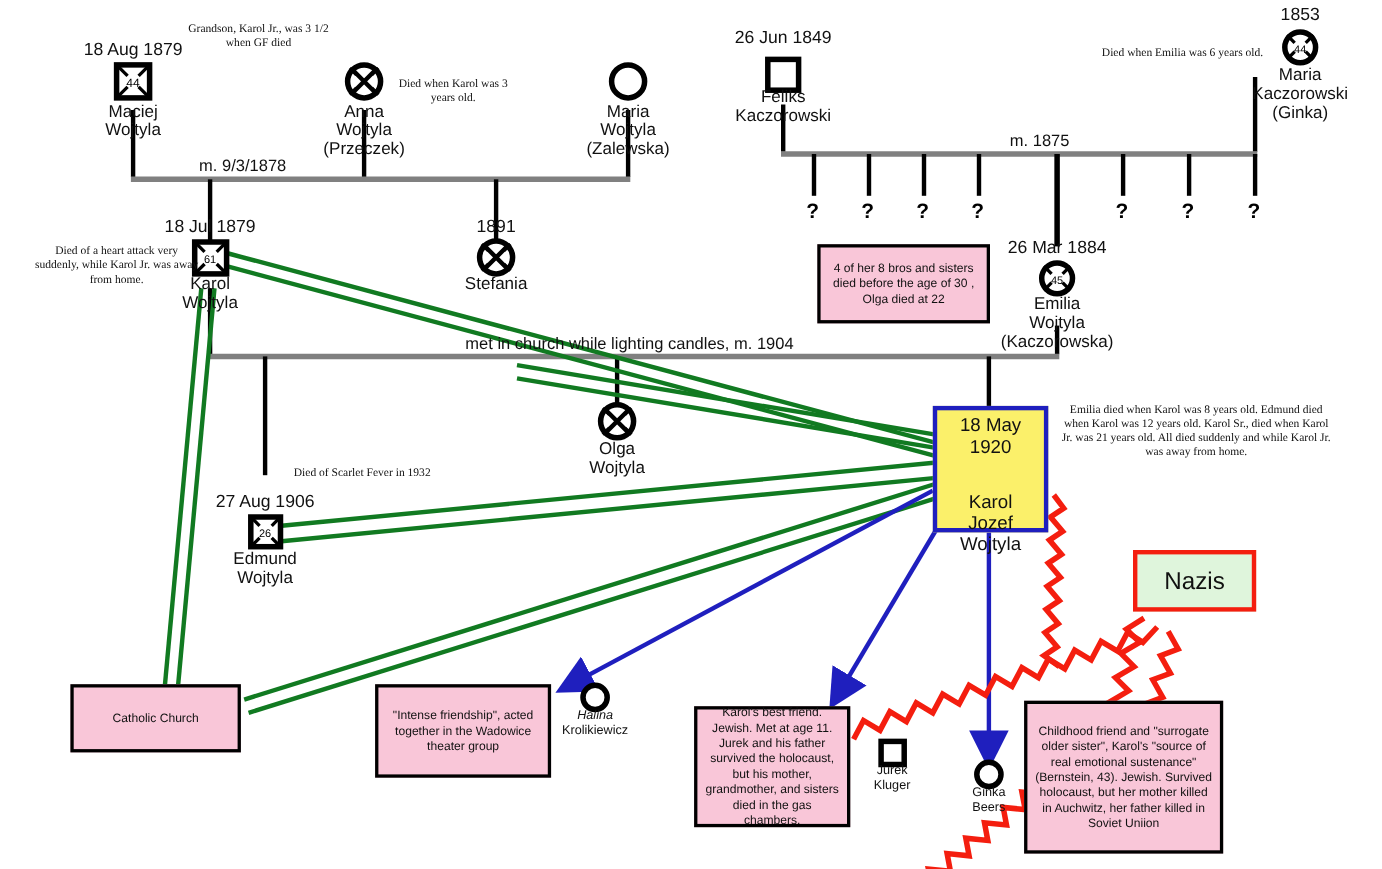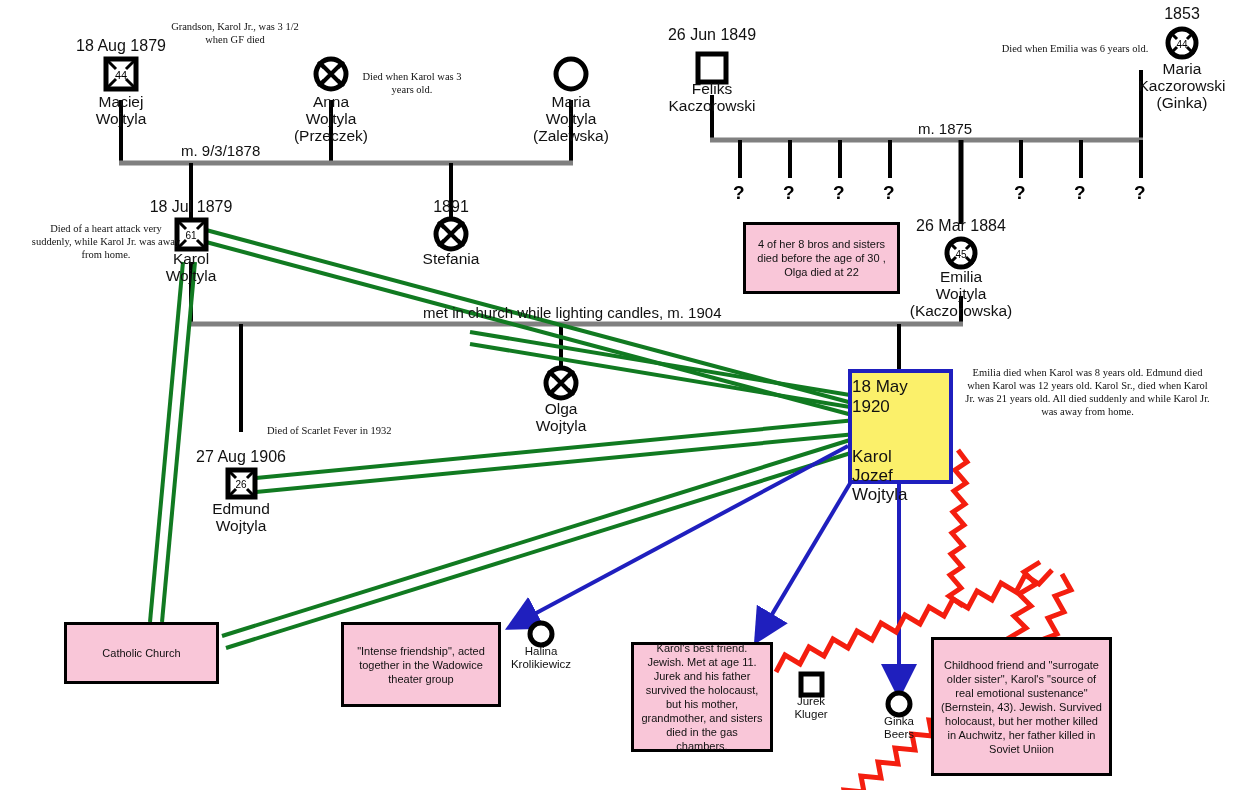--- a/index.html
+++ b/index.html
@@ -10,21 +10,21 @@
   .node{position:absolute;text-align:center;}
   .nodelabel{font-size:15.5px;line-height:17px;color:#111;white-space:nowrap;}
   .datelabel{position:absolute;font-size:16px;color:#111;white-space:nowrap;text-align:center;}
   .note{position:absolute;font-size:10.5px;line-height:13px;color:#111;text-align:center;font-family:Liberation Serif, serif;}
   .marr{position:absolute;font-size:15px;color:#111;white-space:nowrap;}
 
   .pinkbox{position:absolute;background:#f9c6d8;border:3px solid #000;box-sizing:border-box;
            display:flex;align-items:center;justify-content:center;text-align:center;
            font-size:11px;line-height:14px;color:#111;padding:4px 6px;}
   .yellowbox{position:absolute;background:#fbf06a;border:4px solid #1f1fbe;box-sizing:border-box;
-             padding-top:4px;}
+             text-align:center;padding-top:4px;}
   .greenbox{position:absolute;background:#dff5dc;border:4px solid #f41e0f;box-sizing:border-box;
             display:flex;align-items:center;justify-content:center;font-size:22px;color:#111;}
   .ylabel{font-size:17px;color:#111;line-height:19px;}
   .ydate{font-size:17px;color:#111;}
 </style>
 </head>
 <body>
 
 <div id="stage">
 
@@ -243,21 +243,21 @@
     <div class="nodelabel">Olga</div>
     <div class="nodelabel">Wojtyla</div>
   </div>
 
   <div class="node" style="left:181px; top:500px; width:120px;">
     <div class="nodelabel">Edmund</div>
     <div class="nodelabel">Wojtyla</div>
   </div>
 
   <div class="node" style="left:481px; top:645px; width:120px;">
-    <div class="nodelabel" style="font-size:11.5px;line-height:13px;">Halina</div>
+    <div class="nodelabel" style="font-size:11.5px;line-height:13px;font-style:italic;">Halina</div>
     <div class="nodelabel" style="font-size:11.5px;line-height:13px;">Krolikiewicz</div>
   </div>
 
   <div class="node" style="left:761px; top:695px; width:100px;">
     <div class="nodelabel" style="font-size:11.5px;line-height:13px;">Jurek</div>
     <div class="nodelabel" style="font-size:11.5px;line-height:13px;">Kluger</div>
   </div>
 
   <div class="node" style="left:849px; top:715px; width:100px;">
     <div class="nodelabel" style="font-size:11.5px;line-height:13px;">Ginka</div>
@@ -290,14 +290,15 @@
   <div class="pinkbox" style="left:931px; top:637px; width:181px; height:139px;">Childhood friend and "surrogate older sister", Karol's "source of real emotional sustenance" (Bernstein, 43). Jewish. Survived holocaust, but her mother killed in Auchwitz, her father killed in Soviet Uniion</div>
 
   <div class="yellowbox" style="left:848px; top:369px; width:105px; height:115px;">
     <div class="ydate">18 May 1920</div>
     <div style="height:30px;"></div>
     <div class="ylabel">Karol</div>
     <div class="ylabel">Jozef</div>
     <div class="ylabel">Wojtyla</div>
   </div>
 
+  <div class="greenbox" style="left:1030px; top:500px; width:112px; height:56px;">Nazis</div>
 
 </div>
 
 </body></html>

